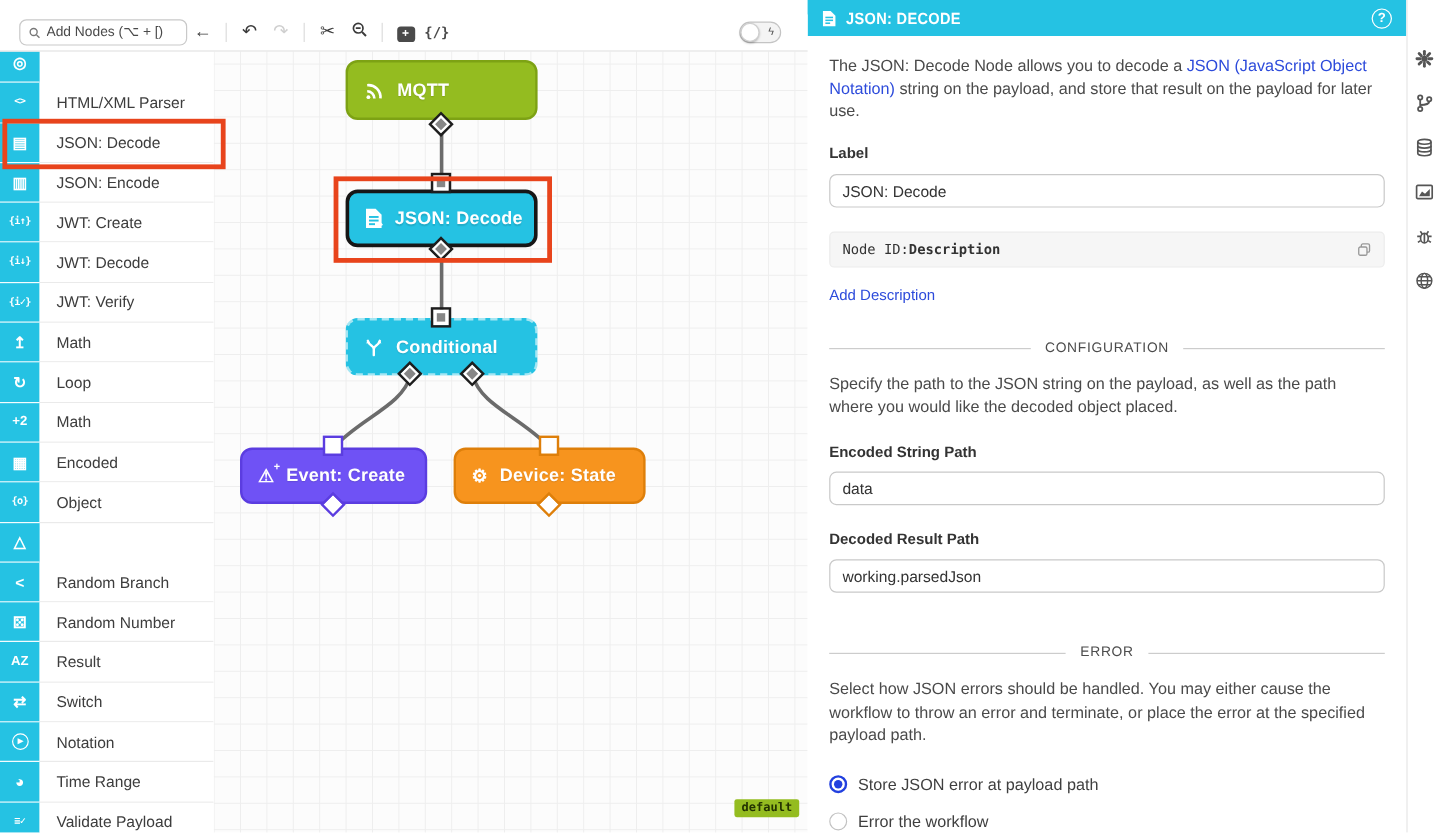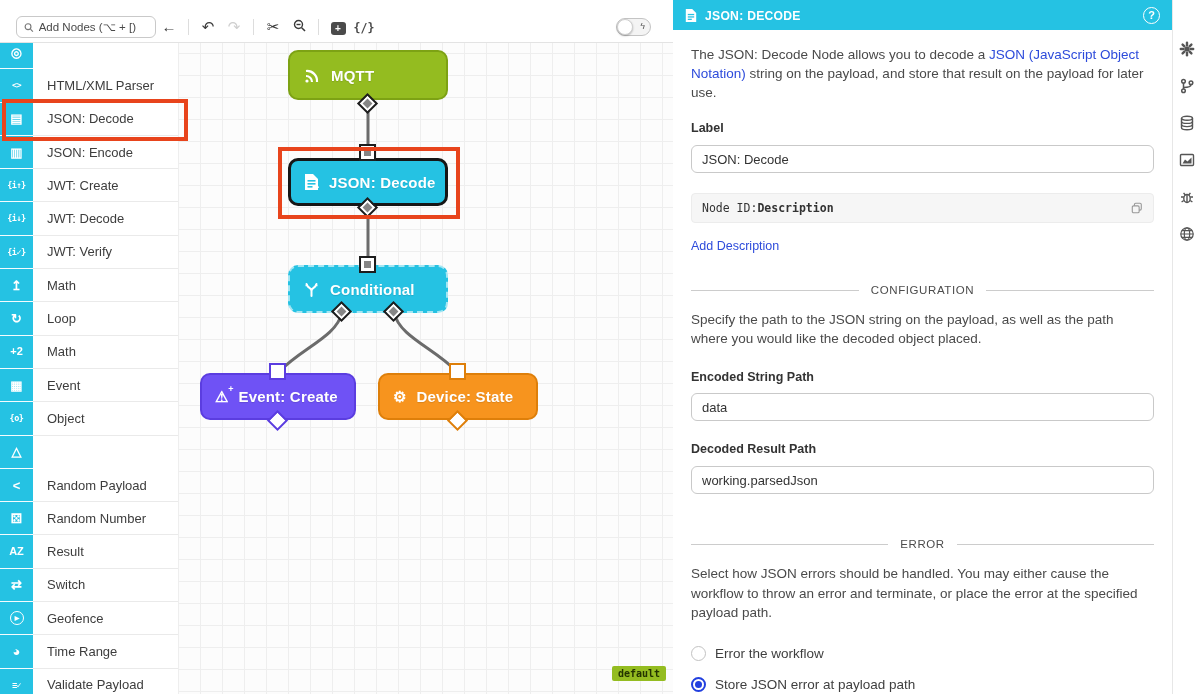--- a/index.html
+++ b/index.html
@@ -221,41 +221,41 @@
     <div class="sicon">
             <span class="glyph mid">+2</span>
           </div>
     <div class="slabel">Math</div>
   </div>
 
   <div class="srow">
     <div class="sicon">
             <span class="glyph">▦</span>
           </div>
-    <div class="slabel">Event</div>
+    <div class="slabel">Encoded</div>
   </div>
 
   <div class="srow">
     <div class="sicon">
             <span class="glyph small">{o}</span>
           </div>
     <div class="slabel">Object</div>
   </div>
 
   <div class="srow">
     <div class="sicon">
             <span class="glyph">△</span>
           </div>
   </div>
 
   <div class="srow">
     <div class="sicon">
             <span class="glyph">&lt;</span>
           </div>
-    <div class="slabel">Random Payload</div>
+    <div class="slabel">Random Branch</div>
   </div>
 
   <div class="srow">
     <div class="sicon">
             <span class="glyph">⚄</span>
           </div>
     <div class="slabel">Random Number</div>
   </div>
 
   <div class="srow">
@@ -269,21 +269,21 @@
     <div class="sicon">
             <span class="glyph">⇄</span>
           </div>
     <div class="slabel">Switch</div>
   </div>
 
   <div class="srow">
     <div class="sicon">
             <span class="glyph circled">▶</span>
           </div>
-    <div class="slabel">Geofence</div>
+    <div class="slabel">Notation</div>
   </div>
 
   <div class="srow">
     <div class="sicon">
             <span class="glyph">◕</span>
           </div>
     <div class="slabel">Time Range</div>
   </div>
 
   <div class="srow">
@@ -408,26 +408,26 @@
       <div class="field-label">Decoded Result Path</div>
       <input class="text" value="working.parsedJson" style="">
 
       <div class="divider" style="margin-top:42px;">
           <span>ERROR</span>
         </div>
       <p>Select how JSON errors should be handled. You may either cause the workflow to throw an error and terminate, or place the error at the specified payload path.</p>
 
       <div class="radio-group">
         <div class="radio-row">
+          <span class="radio checked"></span>
+          <span>Store JSON error at payload path</span>
+        </div>
+        <div class="radio-row">
           <span class="radio"></span>
           <span>Error the workflow</span>
-        </div>
-        <div class="radio-row">
-          <span class="radio checked"></span>
-          <span>Store JSON error at payload path</span>
         </div>
       </div>
 
       
       
     </div>
   </div>
 
   <div class="rail">
     <span class="ric">

